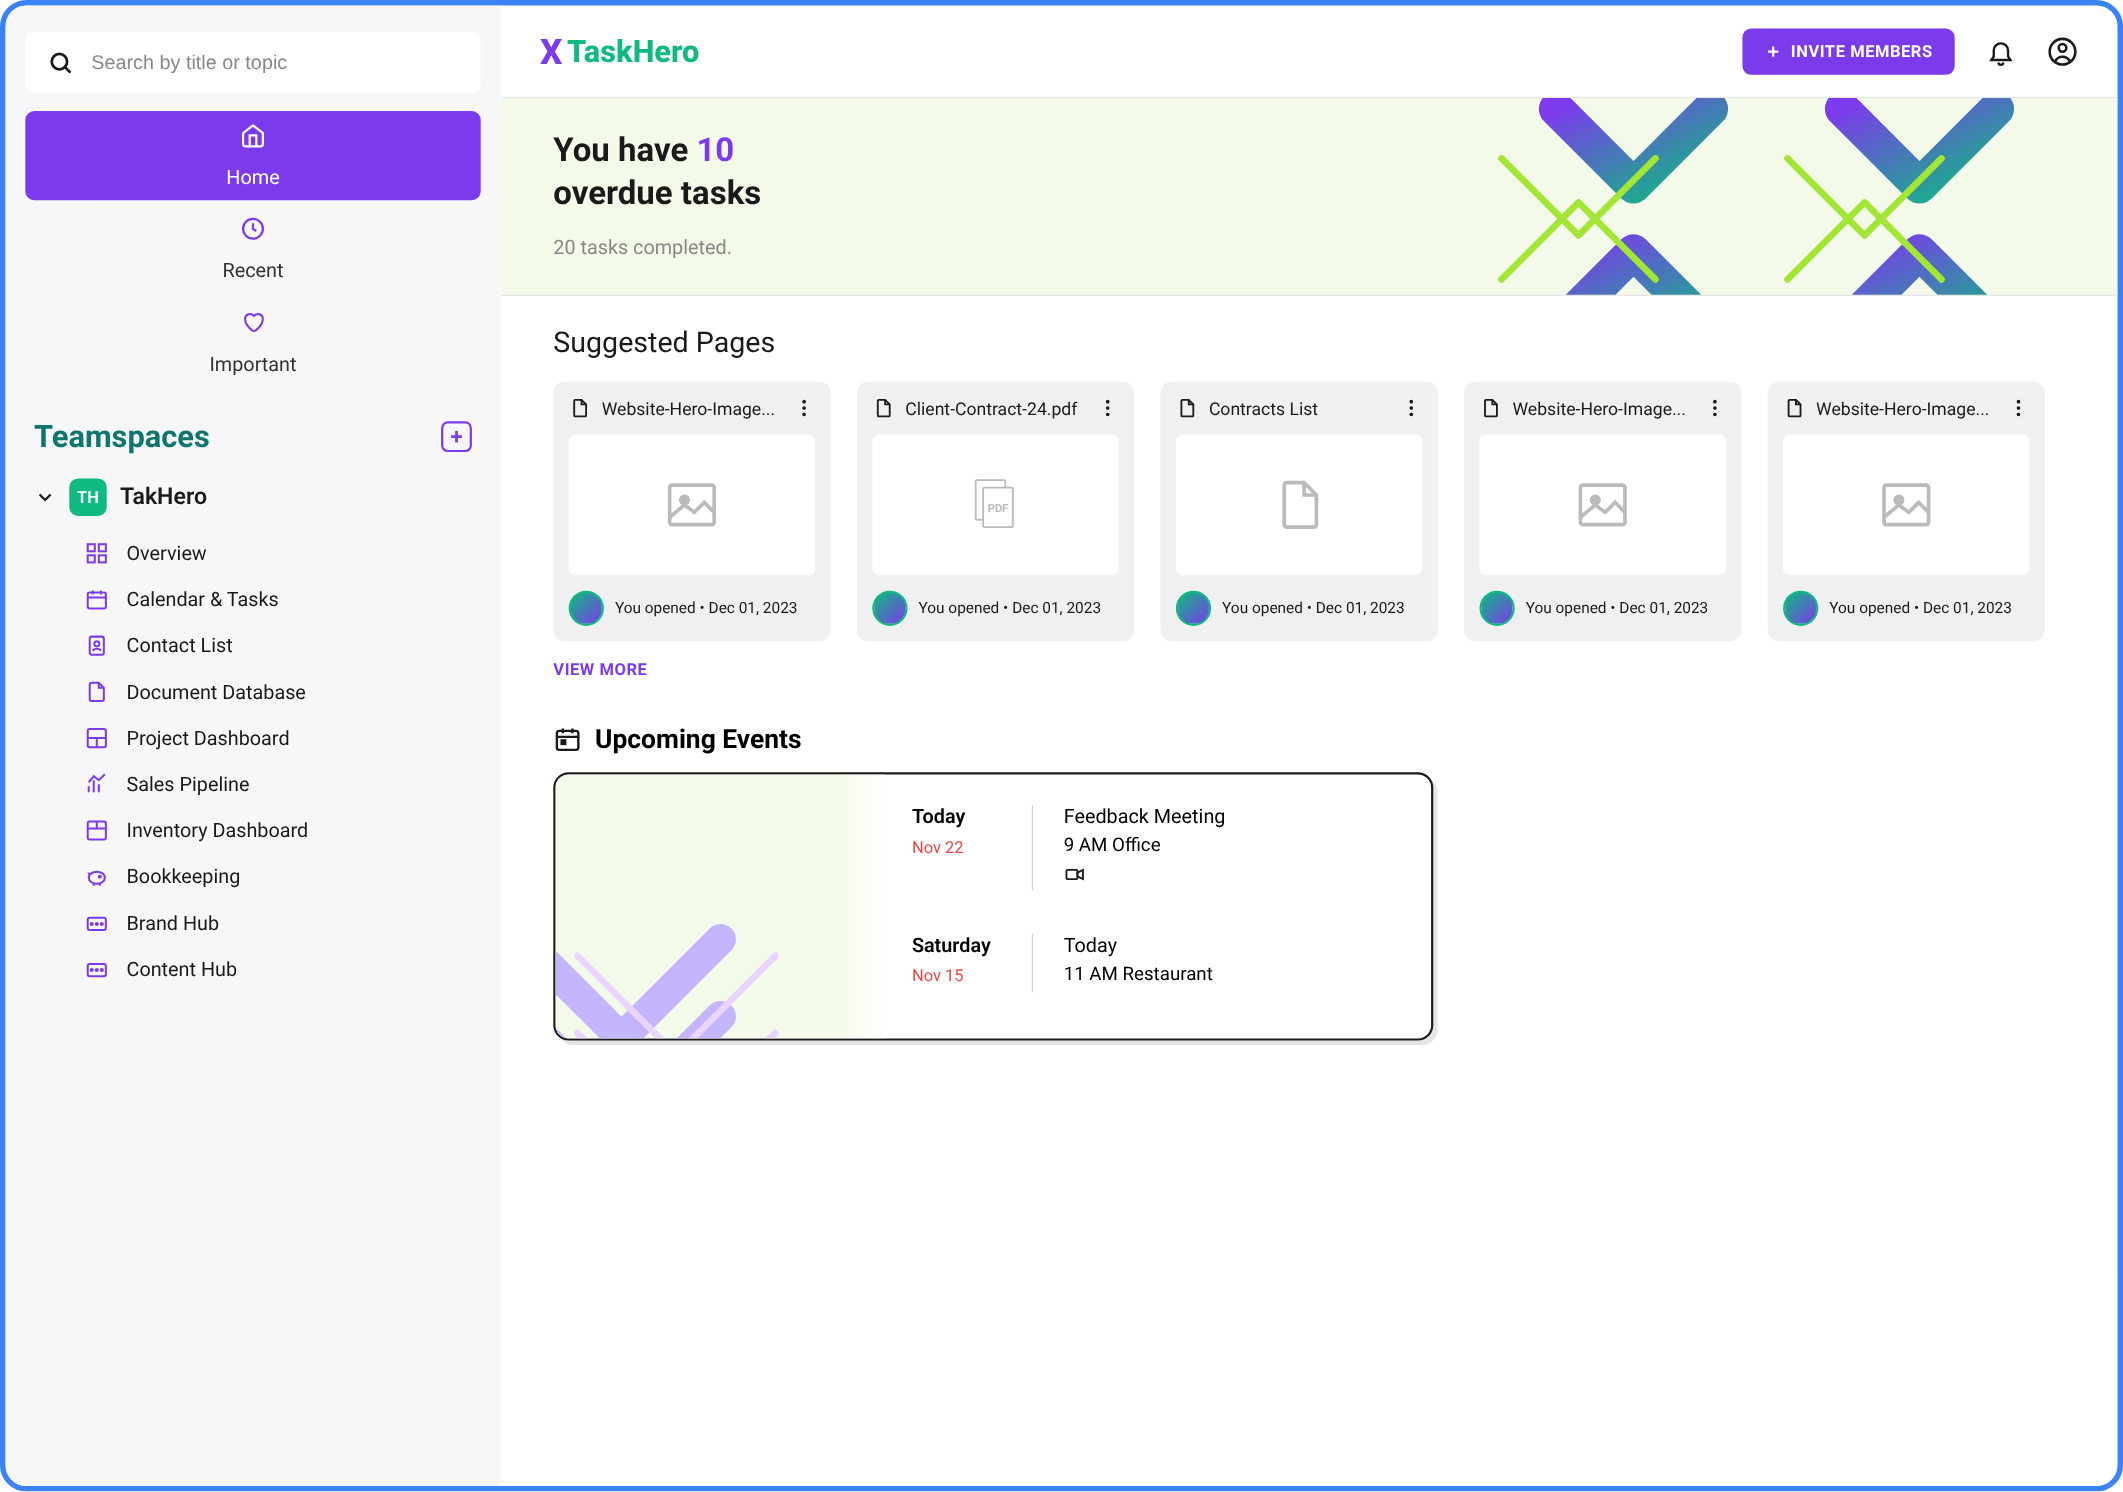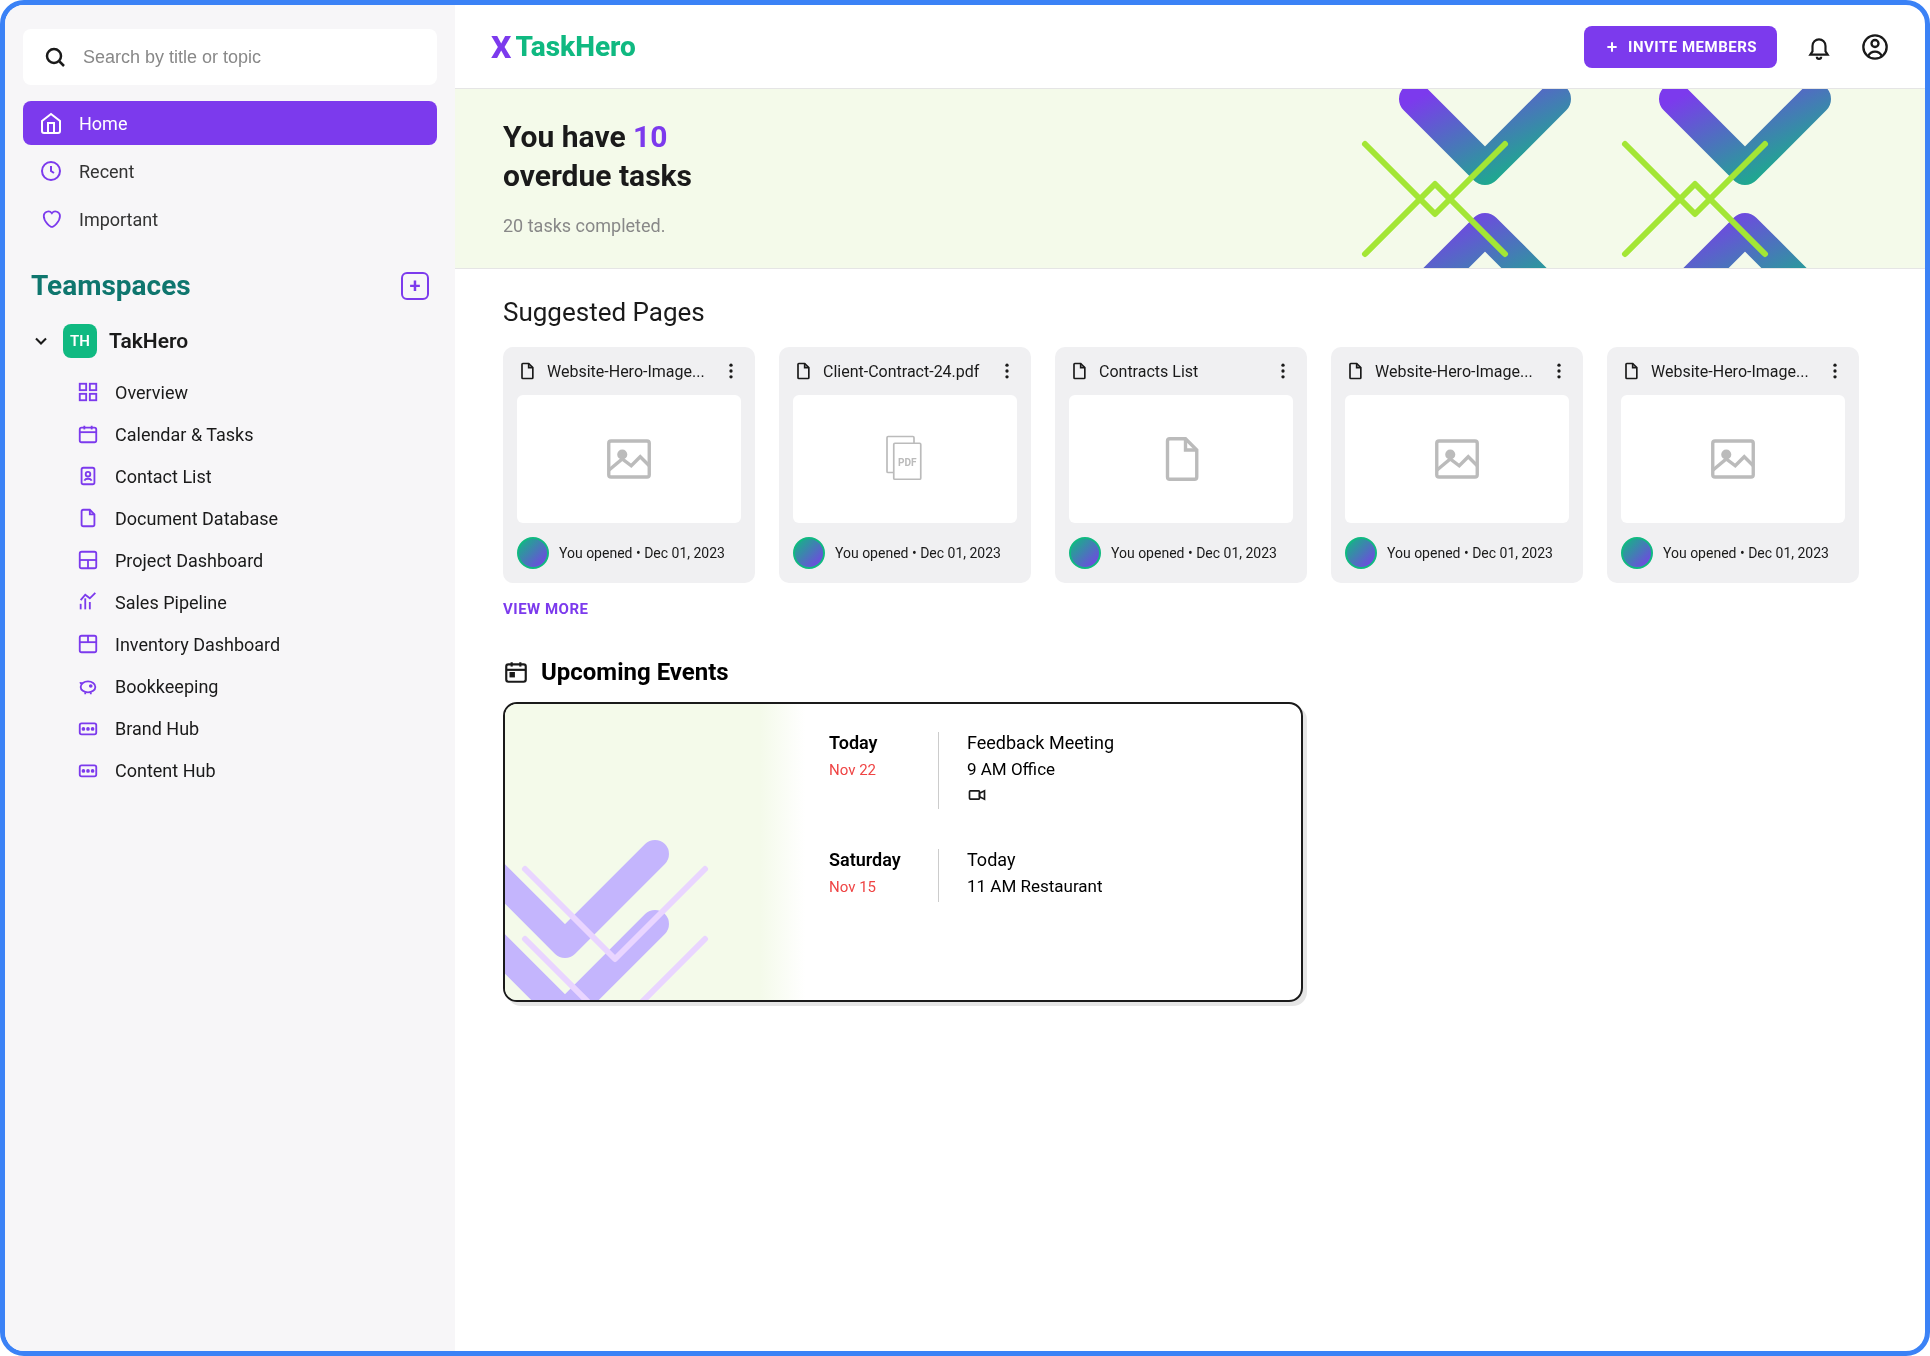--- a/index.html
+++ b/index.html
@@ -6,21 +6,21 @@
     body { font-family: -apple-system, BlinkMacSystemFont, 'Segoe UI', Roboto, sans-serif; background: #fff; }
     .app-frame { width: 1930px; height: 1356px; border: 5px solid #3b82f6; border-radius: 24px; overflow: hidden; display: flex; position: relative; background: #fff; }
     
     .sidebar { width: 450px; background: #f7f6f8; padding: 24px 18px; display: flex; flex-direction: column; }
     .search-box { background: #fff; border-radius: 8px; padding: 16px 20px; display: flex; align-items: center; gap: 16px; margin-bottom: 16px; }
     .search-box svg { width: 24px; height: 24px; flex-shrink: 0; }
     .search-box input { border: none; outline: none; font-size: 18px; width: 100%; color: #333; }
     .search-box input::placeholder { color: #888; }
     
     .nav-list { display: flex; flex-direction: column; gap: 4px; margin-bottom: 28px; }
-    .nav-item { display: flex; align-items: center; gap: 16px; padding: 10px 16px; border-radius: 8px; cursor: pointer; color: #333; font-size: 18px; }
+    .nav-item { display: flex; align-items: center; gap: 16px; padding: 10px 16px; border-radius: 8px; cursor: pointer; color: #333; font-size: 18px; flex-direction: column; }
     .nav-item.active { background: #7c3aed; color: #fff; }
     .nav-item svg { width: 24px; height: 24px; flex-shrink: 0; }
     .nav-item.active svg { stroke: #fff; }
     .nav-item:not(.active) svg { stroke: #7c3aed; }
     
     .teamspaces-header { display: flex; justify-content: space-between; align-items: center; padding: 0 8px; margin-bottom: 16px; }
     .teamspaces-header h3 { font-size: 28px; font-weight: 700; color: #0f766e; }
     .add-btn { width: 28px; height: 28px; border: 2px solid #7c3aed; border-radius: 6px; display: flex; align-items: center; justify-content: center; cursor: pointer; color: #7c3aed; font-size: 20px; font-weight: 600; }
     
     .teamspace-row { display: flex; align-items: center; gap: 12px; padding: 6px 8px; margin-bottom: 8px; cursor: pointer; }
@@ -61,21 +61,21 @@
     .card-footer { display: flex; align-items: center; gap: 10px; }
     .avatar { width: 32px; height: 32px; border-radius: 50%; background: linear-gradient(135deg, #10b981, #7c3aed); border: 2px solid #10b981; flex-shrink: 0; }
     .card-meta { font-size: 14px; color: #1a1a1a; }
     
     .view-more { color: #7c3aed; font-weight: 700; font-size: 15px; letter-spacing: 0.5px; cursor: pointer; margin-bottom: 40px; display: inline-block; }
     
     .events-header { display: flex; align-items: center; gap: 12px; margin-bottom: 16px; }
     .events-header svg { width: 26px; height: 26px; }
     .events-header h3 { font-size: 24px; font-weight: 700; }
     
-    .events-card { border: 2px solid #1a1a1a; border-radius: 14px; width: 800px; height: 300px; display: flex; overflow: hidden; box-shadow: 4px 4px 0 rgba(0,0,0,0.1); }
+    .events-card { border: 2px solid #1a1a1a; border-radius: 14px; width: 800px; height: 244px; display: flex; overflow: hidden; box-shadow: 4px 4px 0 rgba(0,0,0,0.1); }
     .events-graphic { width: 300px; background: linear-gradient(to right, #f4faea 85%, #fff); position: relative; overflow: hidden; }
     .events-list { flex: 1; padding: 28px 24px; display: flex; flex-direction: column; gap: 40px; }
     .event-row { display: flex; gap: 28px; }
     .event-date { width: 110px; border-right: 1px solid #ccc; padding-right: 20px; }
     .event-date .day { font-size: 18px; font-weight: 600; margin-bottom: 8px; }
     .event-date .date { font-size: 15px; color: #ef4444; }
     .event-info .title { font-size: 18px; margin-bottom: 6px; }
     .event-info .time { font-size: 17px; margin-bottom: 6px; }
     .event-info svg { width: 20px; height: 20px; }
   </style>

